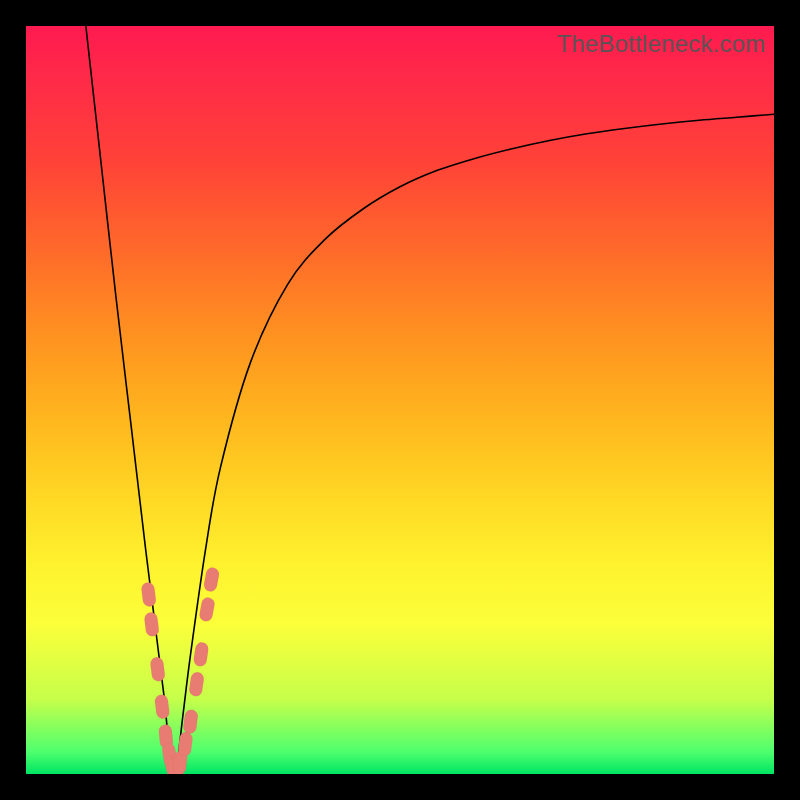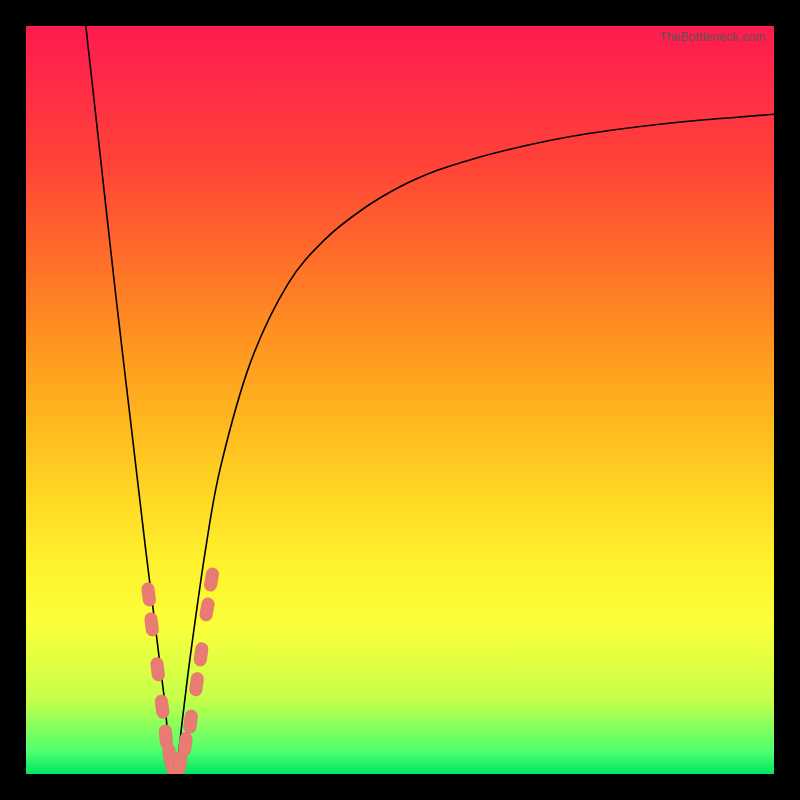--- a/index.html
+++ b/index.html
@@ -42,21 +42,21 @@
       #c6ff4a 90%,
       #4fff6e 97%,
       #00e562 100%
     );
   }
   .watermark {
     position: absolute;
     top: 4px;
     right: 8px;
     color: #555;
-    font-size: 12px;
+    font-size: 24px;
     font-weight: 500;
     letter-spacing: 0.2px;
     user-select: none;
   }
   svg {
     position: absolute;
     inset: 0;
   }
   .curve {
     fill: none;

